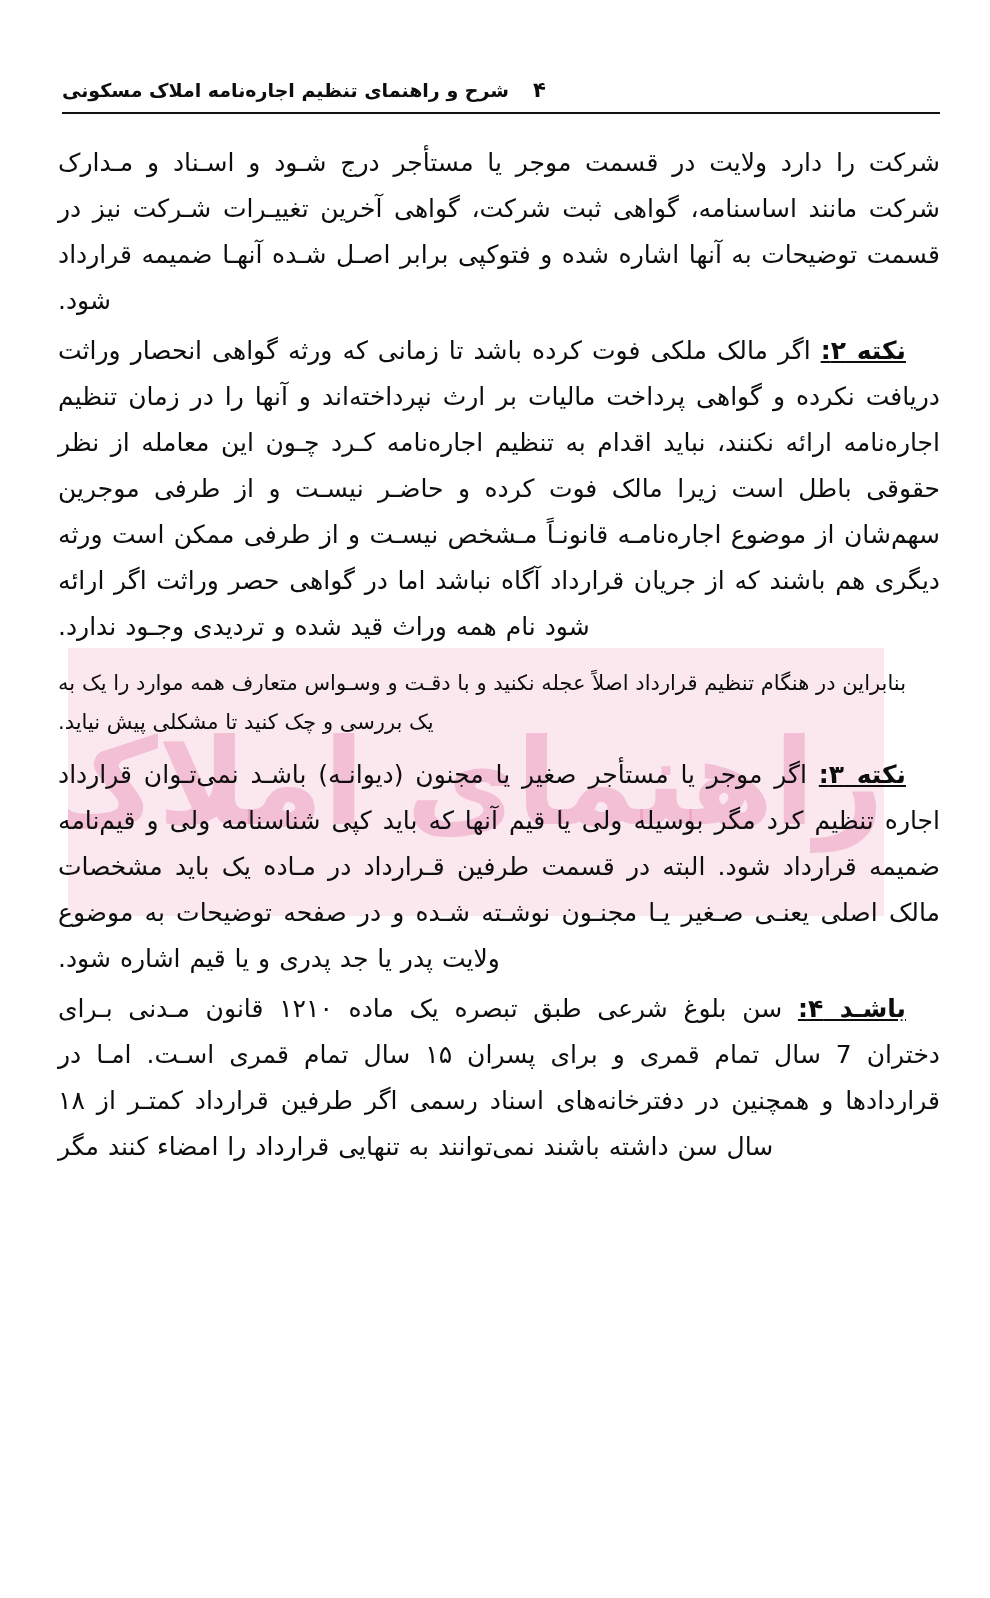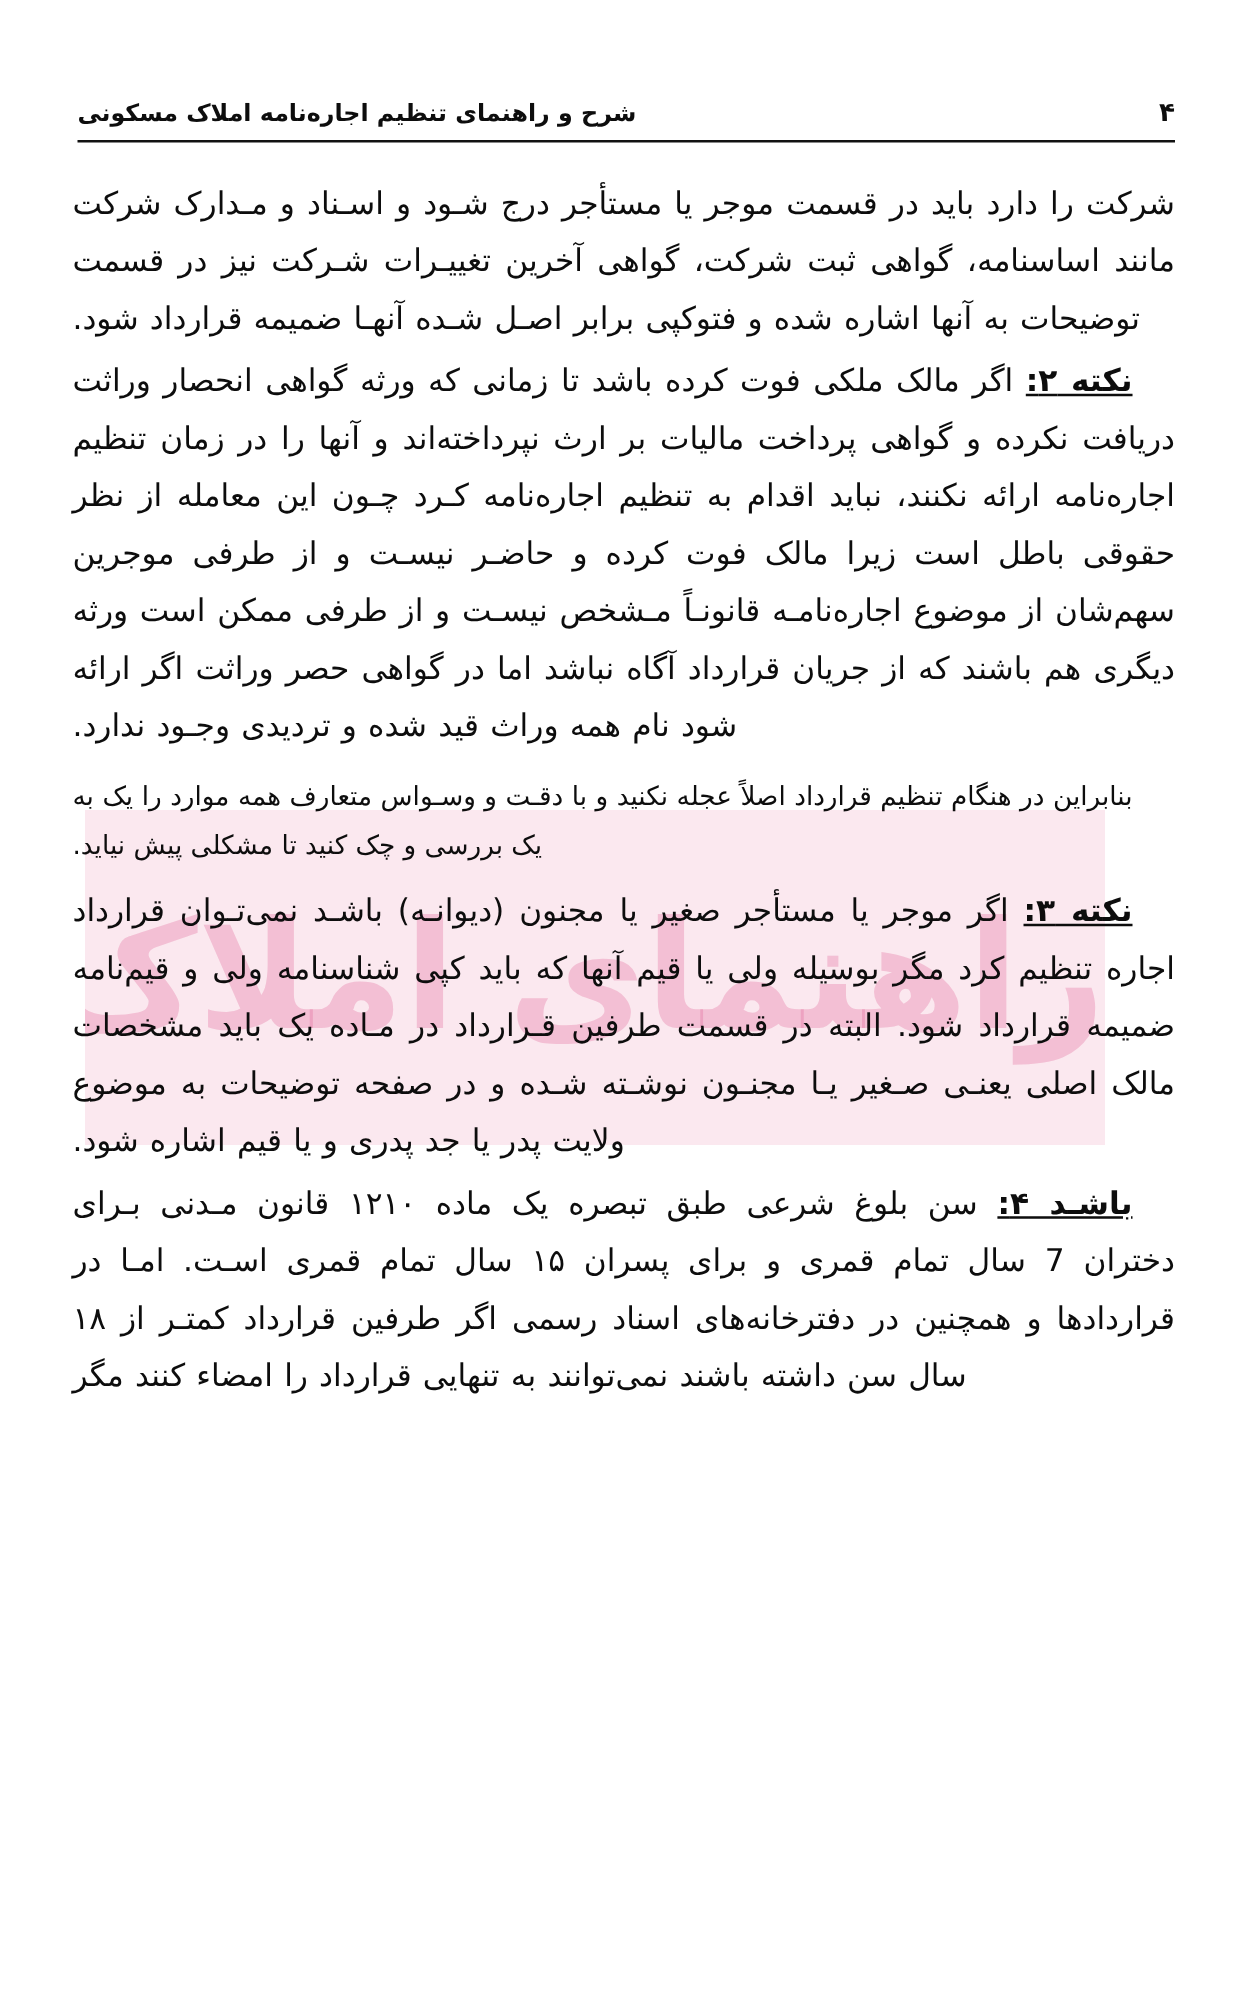--- a/index.html
+++ b/index.html
@@ -21,25 +21,26 @@
     inset: 0;
     padding: 78px 36px 0 36px;
     box-sizing: border-box;
   }
 
   
   .header {
     display: flex;
     flex-direction: row-reverse;
     align-items: baseline;
-    justify-content: space-between;
+    justify-content: flex-start;
     padding: 0 14px 0 26px;
     font-weight: bold;
     font-size: 19.5px;
     letter-spacing: 0;
+    gap: 24px;
   }
   .header-title {
     font-size: 19px;
     font-weight: bold;
     white-space: nowrap;
   }
   .page-number {
     font-size: 21px;
     font-weight: bold;
   }
@@ -120,21 +121,21 @@
     <div class="page-number">۴</div>
   </div>
   <div class="header-rule"></div>
 
   <div class="watermark">
     <div class="watermark-text">راهنمای املاک</div>
   </div>
 
   <div class="content">
 
-    <p class="para firstchunk">شرکت را دارد باید در قسمت موجر یا مستأجر درج شـود و اسـناد و مـدارک شرکت مانند اساسنامه، گواهی ثبت شرکت، گواهی آخرین تغییـرات شـرکت نیز در قسمت توضیحات به آنها اشاره شده و فتوکپی برابر اصـل شـده آنهـا ضمیمه قرارداد شود.</p>
+    <p class="para firstchunk">شرکت را دارد ولایت در قسمت موجر یا مستأجر درج شـود و اسـناد و مـدارک شرکت مانند اساسنامه، گواهی ثبت شرکت، گواهی آخرین تغییـرات شـرکت نیز در قسمت توضیحات به آنها اشاره شده و فتوکپی برابر اصـل شـده آنهـا ضمیمه قرارداد شود.</p>
 
     <p class="para note"><span class="lbl">نکته ۲:</span> <span>اگر مالک ملکی فوت کرده باشد تا زمانی که ورثه گواهی انحصار وراثت دریافت نکرده و گواهی پرداخت مالیات بر ارث نپرداخته‌اند و آنها را در زمان تنظیم اجاره‌نامه ارائه نکنند، نباید اقدام به تنظیم اجاره‌نامه کـرد چـون این معامله از نظر حقوقی باطل است زیرا مالک فوت کرده و حاضـر نیسـت و از طرفی موجرین سهم‌شان از موضوع اجاره‌نامـه قانونـاً مـشخص نیسـت و از طرفی ممکن است ورثه دیگری هم باشند که از جریان قرارداد آگاه نباشد اما در گواهی حصر وراثت اگر ارائه شود نام همه وراث قید شده و تردیدی وجـود ندارد.</span></p>
 
     <p class="bold-note">بنابراین در هنگام تنظیم قرارداد اصلاً عجله نکنید و با دقـت و وسـواس متعارف همه موارد را یک به یک بررسی و چک کنید تا مشکلی پیش نیاید.</p>
 
     <p class="para note"><span class="lbl">نکته ۳:</span> <span>اگر موجر یا مستأجر صغیر یا مجنون (دیوانـه) باشـد نمی‌تـوان قرارداد اجاره تنظیم کرد مگر بوسیله ولی یا قیم آنها که باید کپی شناسنامه ولی و قیم‌نامه ضمیمه قرارداد شود. البته در قسمت طرفین قـرارداد در مـاده یک باید مشخصات مالک اصلی یعنـی صـغیر یـا مجنـون نوشـته شـده و در صفحه توضیحات به موضوع ولایت پدر یا جد پدری و یا قیم اشاره شود.</span></p>
 
     <p class="para note"><span class="lbl">باشـد ۴:</span> <span>سن بلوغ شرعی طبق تبصره یک ماده ۱۲۱۰ قانون مـدنی بـرای دختران 7 سال تمام قمری و برای پسران ۱۵ سال تمام قمری اسـت. امـا در قراردادها و همچنین در دفترخانه‌های اسناد رسمی اگر طرفین قرارداد کمتـر از ۱۸ سال سن داشته باشند نمی‌توانند به تنهایی قرارداد را امضاء کنند مگر</span></p>
 
   </div>

